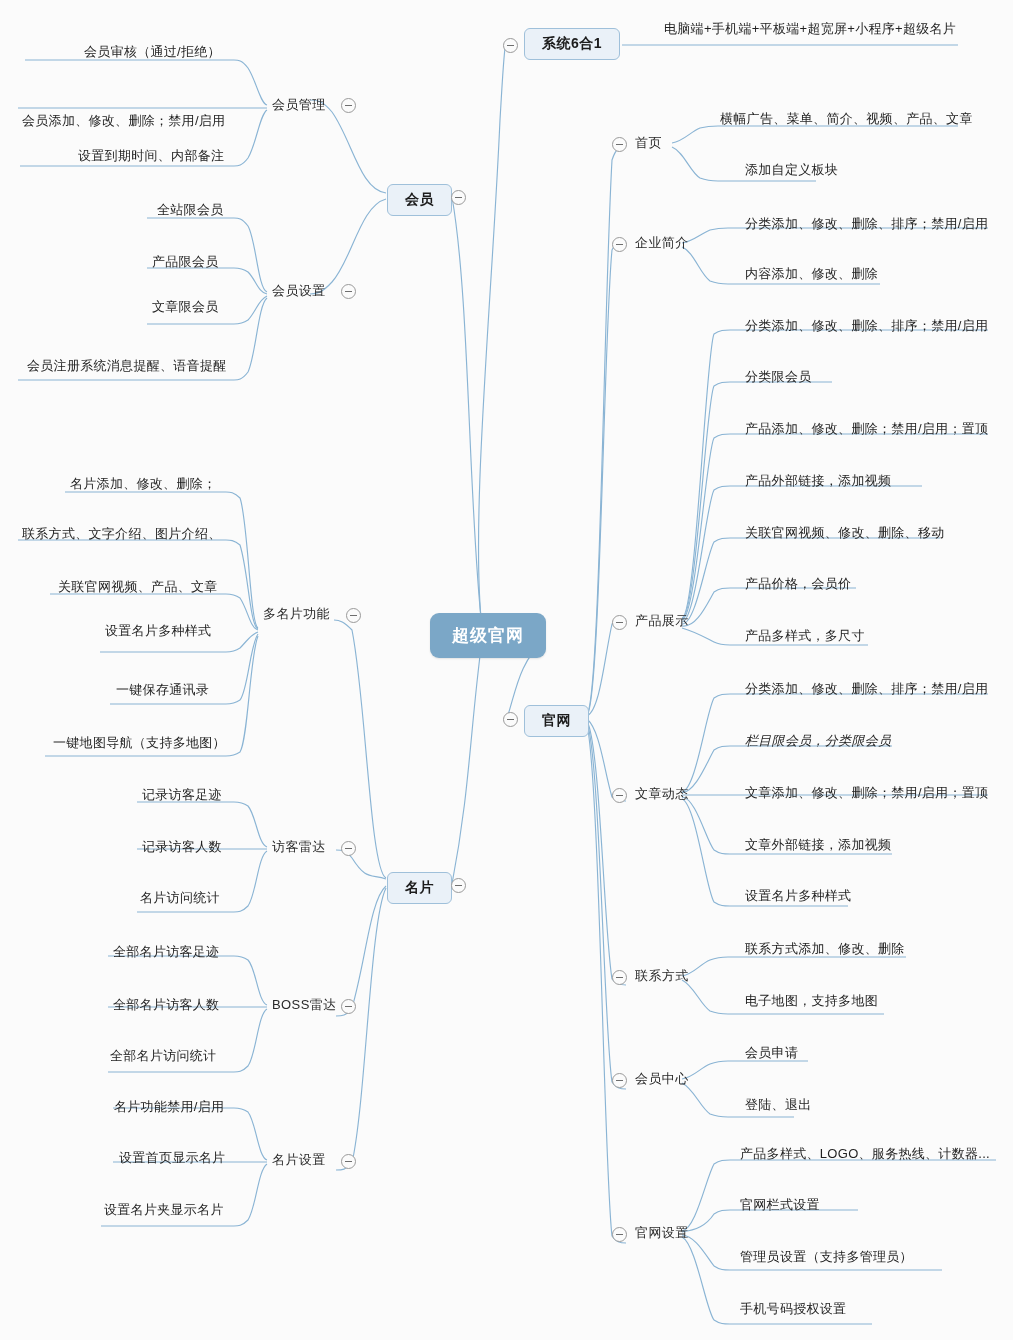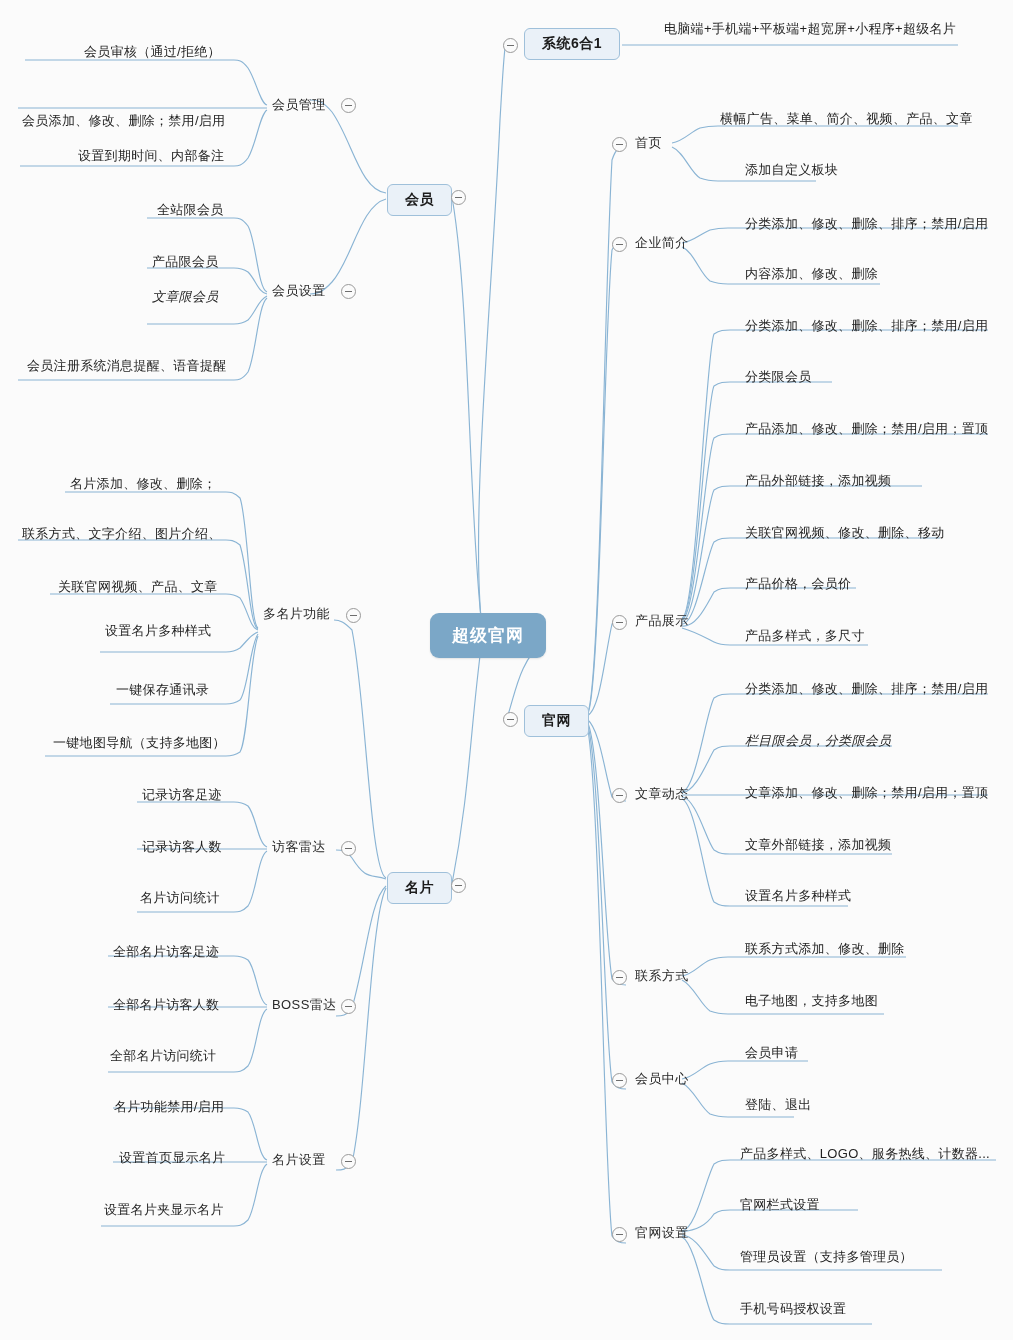--- a/index.html
+++ b/index.html
@@ -235,21 +235,21 @@
   <div class="mid-node" style="left:272px; top:96px;">会员管理</div>
   <div class="toggle" style="left:341px; top:98px;"></div>
   <div class="leaf-node" style="left:84px; top:43px;">会员审核（通过/拒绝）</div>
   <div class="leaf-node" style="left:22px; top:112px;">会员添加、修改、删除；禁用/启用</div>
   <div class="leaf-node" style="left:78px; top:147px;">设置到期时间、内部备注</div>
 
   <div class="mid-node" style="left:272px; top:282px;">会员设置</div>
   <div class="toggle" style="left:341px; top:284px;"></div>
   <div class="leaf-node" style="left:157px; top:201px;">全站限会员</div>
   <div class="leaf-node" style="left:152px; top:253px;">产品限会员</div>
-  <div class="leaf-node" style="left:152px; top:288px;font-style:italic;">文章限会员</div>
+  <div class="leaf-node" style="left:152px; top:298px;">文章限会员</div>
   <div class="leaf-node" style="left:27px; top:357px;">会员注册系统消息提醒、语音提醒</div>
 
   <div class="box-node" style="left:387px; top:872px;">名片</div>
   <div class="toggle" style="left:451px; top:878px;"></div>
 
   <div class="mid-node" style="left:263px; top:605px;">多名片功能</div>
   <div class="toggle" style="left:346px; top:608px;"></div>
   <div class="leaf-node" style="left:70px; top:475px;">名片添加、修改、删除；</div>
   <div class="leaf-node" style="left:22px; top:525px;">联系方式、文字介绍、图片介绍、</div>
   <div class="leaf-node" style="left:58px; top:578px;">关联官网视频、产品、文章</div>

